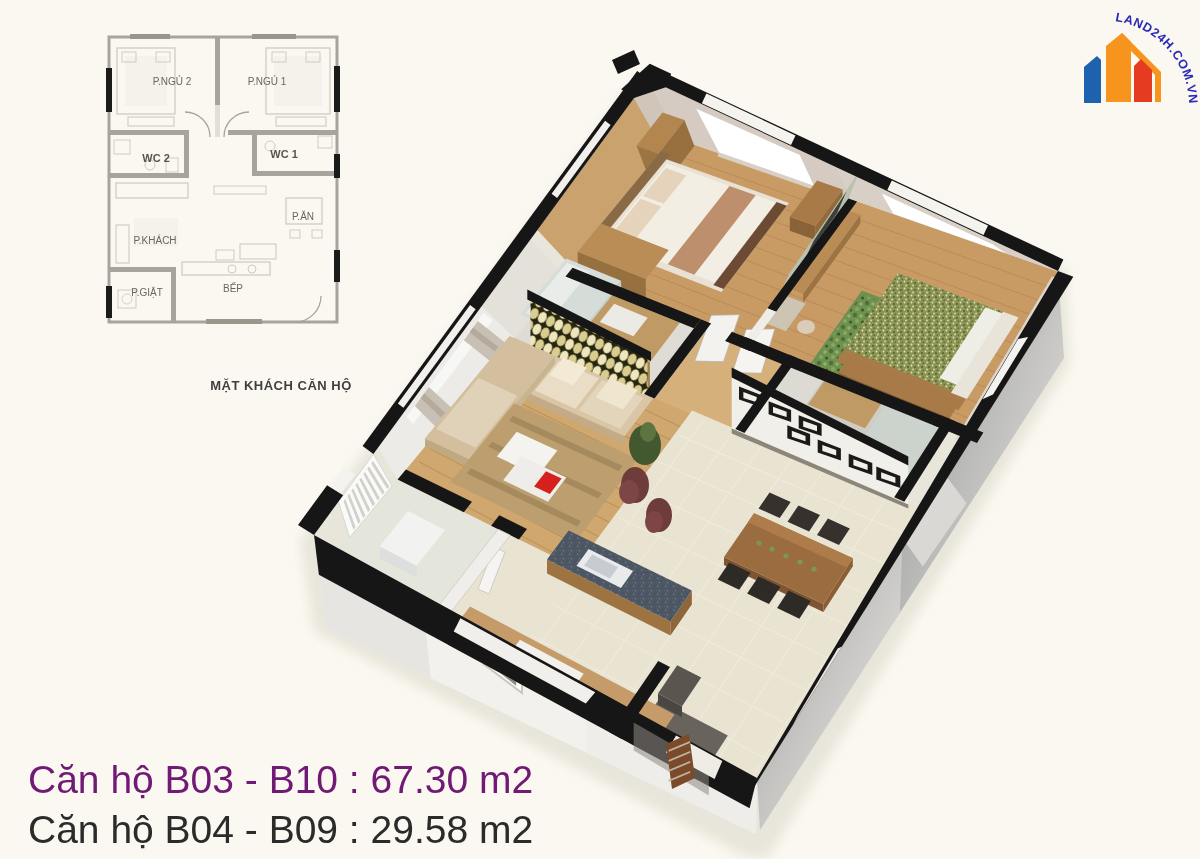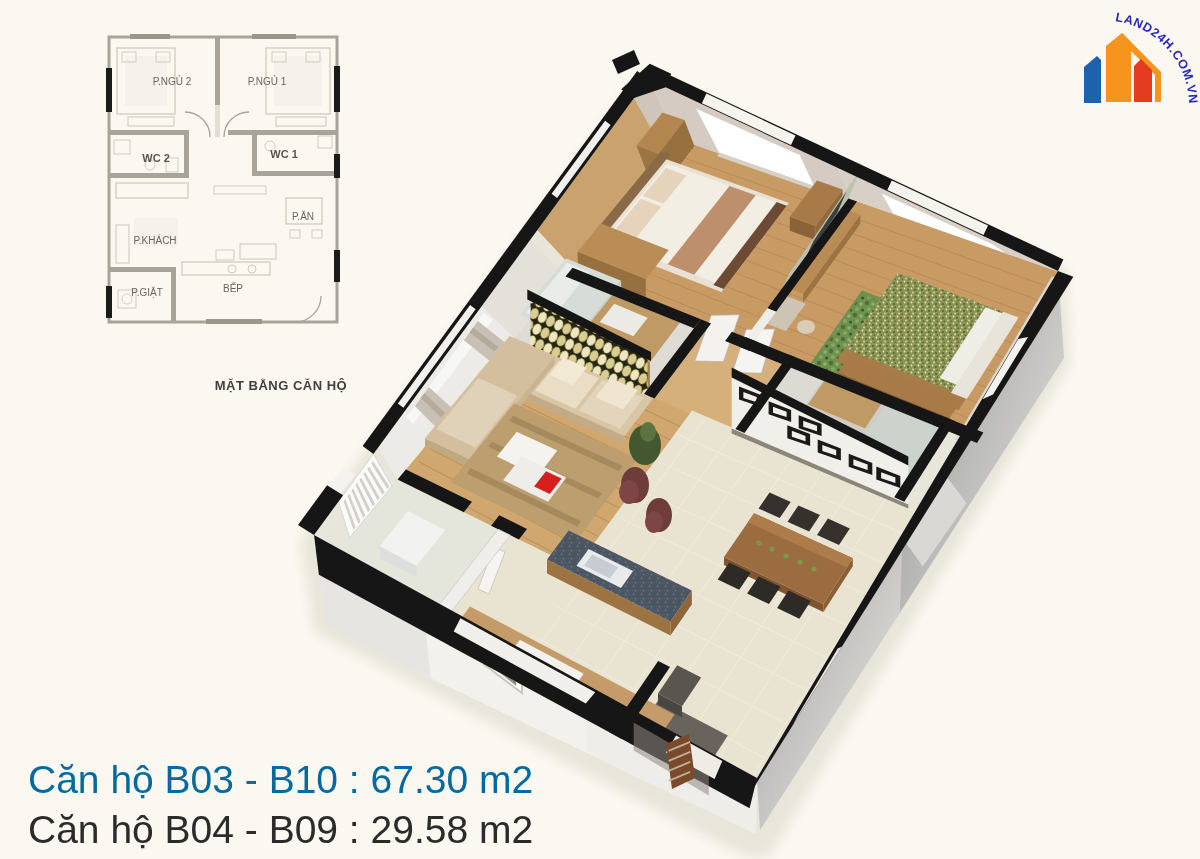--- a/index.html
+++ b/index.html
@@ -489,18 +489,18 @@
 <path d="M1122,33 L1161,72 L1161,102 L1155,102 L1155,75 L1119,39 Z" fill="#f7941e"></path>
 
 <polygon points="1134,102 1134,66 1141,59 1152,70 1152,102" fill="#e53c21"></polygon>
 <polygon points="1146,75 1152,70 1152,102 1146,102" fill="#e53c21"></polygon>
 
 <path id="lgarc" d="M 1115,21 A 86 86 0 0 1 1189,112" fill="none"></path>
 <text font-family="Liberation Sans, sans-serif" font-size="12.5" font-weight="bold" fill="#2a2ab8" letter-spacing="0.7"><textPath href="#lgarc">LAND24H.COM.VN</textPath></text>
 
 </svg>
 
-<div style="position:absolute;left:201px;top:378px;width:160px;text-align:center;font-size:13px;font-weight:bold;letter-spacing:0.5px;color:#3f3f3f;">MẶT BẰNG CĂN HỘ</div>
-
-<div style="position:absolute;left:28px;top:758px;font-size:39px;color:#0369a1;">Căn hộ B03 - B10 : 67.30 m2</div>
+<div style="position:absolute;left:201px;top:378px;width:160px;text-align:center;font-size:13px;font-weight:bold;letter-spacing:0.5px;color:#3f3f3f;">MẶT KHÁCH CĂN HỘ</div>
+
+<div style="position:absolute;left:28px;top:758px;font-size:39px;color:#701a75;">Căn hộ B03 - B10 : 67.30 m2</div>
 
 <div style="position:absolute;left:28px;top:808px;font-size:39px;color:#2b2b2b;">Căn hộ B04 - B09 : 29.58 m2</div>
 
 
 </body></html>

